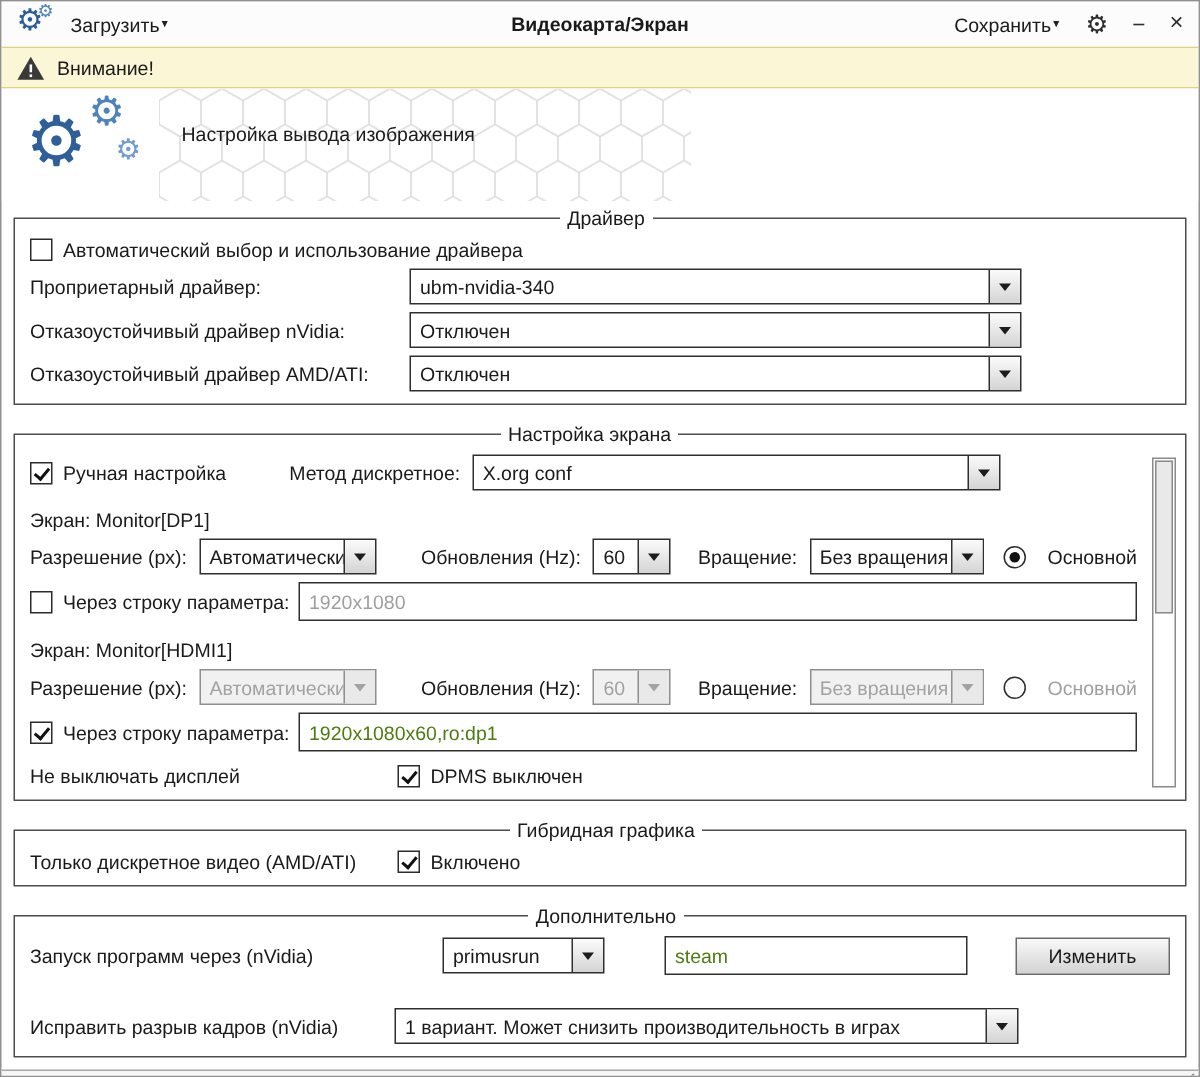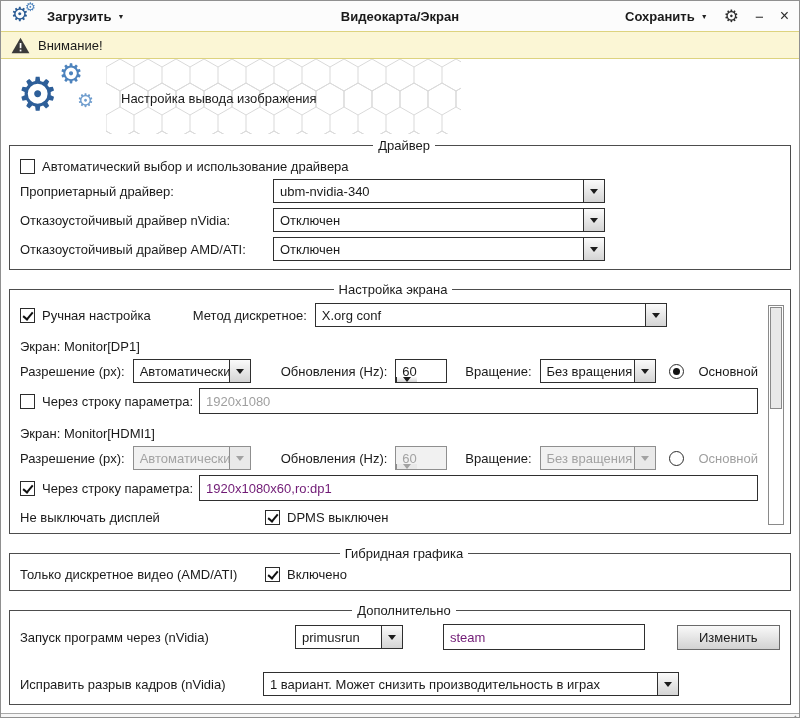--- a/index.html
+++ b/index.html
@@ -5,80 +5,80 @@
   * { margin:0; padding:0; box-sizing:border-box; }
   html,body { background:#e9e9e9; }
   body { font-family:"Liberation Sans","DejaVu Sans",sans-serif; font-size:13px; color:#1a1a1a; }
   .window { width:800px; height:718px; background:#fff; border:1px solid #909090; display:flex; flex-direction:column; position:relative; overflow:hidden; }
 
   
   .titlebar { height:30px; flex:none; display:flex; align-items:center; padding:0 10px; position:relative; background:#fcfcfc; }
   .appicon { position:relative; width:28px; height:24px; margin-right:8px; flex:none; }
   .appicon .g1 { position:absolute; left:0; top:0; font-size:20px; color:#2b5c95; line-height:1; }
   .appicon .g2 { position:absolute; left:14px; top:-3px; font-size:12px; color:#4d83bd; line-height:1; }
-  .tb-btn { display:flex; align-items:center; gap:6px; cursor:default;font-weight:bold; }
+  .tb-btn { display:flex; align-items:center; cursor:default; }
   .caret { font-size:7px; color:#222; line-height:1; }
   .tb-title { position:absolute; left:50%; top:50%; transform:translate(-50%,-50%); font-weight:bold; white-space:nowrap; }
   .tb-right { margin-left:auto; display:flex; align-items:center; gap:16px; }
   .tb-gear { font-size:17px; color:#2e2e2e; line-height:1; }
   .tb-min  { font-size:15px; color:#2e2e2e; line-height:1; }
   .tb-close{ font-size:16px; color:#2e2e2e; line-height:1; }
 
   
   .warnbar { height:28px; flex:none; background:#fbf6d5; border-top:1px solid #ddd37f; border-bottom:1px solid #ddd37f; display:flex; align-items:center; gap:8px; padding:0 10px; }
 
   
   .header { height:75px; flex:none; position:relative; overflow:hidden; background:#fff; }
   .hexes { position:absolute; left:105px; top:0; }
   .logo { position:absolute; left:16px; top:2px; width:90px; height:70px; }
   .logo .g1 { position:absolute; left:0;  top:10px; font-size:46px; color:#2e5f99; line-height:1; }
   .logo .g2 { position:absolute; left:42px; top:0;  font-size:27px; color:#4d83bd; line-height:1; }
   .logo .g3 { position:absolute; left:60px; top:30px; font-size:19px; color:#6f9dce; line-height:1; }
-  .htitle { position:absolute; left:120px; top:32px; white-space:nowrap; }
+  .htitle { position:absolute; left:120px; top:23px; white-space:nowrap; }
 
   
   fieldset { border:1px solid #4d4d4d; margin:4px 8px 8px; padding:4px 10px 8px; min-inline-size:auto; }
   legend { padding:0 5px; margin-left:4px;text-align:center; }
 
   .row { display:flex; align-items:center; margin-top:5px; }
   .lbl { white-space:nowrap; }
   .dim { color:#9f9f9f; }
 
   
   .combo { height:24px; border:1px solid #2f2f2f; background:#fff; display:flex; align-items:stretch; flex:none; }
   .combo-val { flex:1; padding:4px 6px 0; white-space:nowrap; overflow:hidden; }
   .combo-btn { width:21px; flex:none; border-left:1px solid #2f2f2f; background:linear-gradient(#fbfbfb,#d4d4d4); display:flex; align-items:center; justify-content:center; }
   .combo-btn::after { content:""; width:0; height:0; border-left:4px solid transparent; border-right:4px solid transparent; border-top:5px solid #1c1c1c; }
   .combo.disabled { border-color:#8f8f8f; background:#f1f1f1; color:#a2a2a2; }
   .combo.disabled .combo-btn { border-left-color:#8f8f8f; background:#e9e9e9; }
   .combo.disabled .combo-btn::after { border-top-color:#a2a2a2; }
 
   
-  .ti { height:24px; border:1px solid #2f2f2f; padding:12px 6px; font:inherit; color:#701a75; background:#fff; outline:none; }
+  .ti { height:24px; border:1px solid #2f2f2f; padding:12px 6px; font:inherit; color:#4d7c0f; background:#fff; outline:none; }
   .ti::placeholder { color:#9f9f9f; }
 
   
   .ck { display:flex; align-items:center; gap:7px; white-space:nowrap; }
   .cb { width:15px; height:15px; border:1px solid #2b2b2b; background:#fff; display:inline-block; position:relative; flex:none; }
   .cb.checked::after { content:""; position:absolute; left:2px; top:3px; width:8px; height:4px; border-left:2px solid #111; border-bottom:2px solid #111; transform:rotate(-50deg); }
   .radio { width:15px; height:15px; border:1px solid #2b2b2b; border-radius:50%; background:#fff; position:relative; flex:none; }
   .radio.on::after { content:""; position:absolute; left:3px; top:3px; width:7px; height:7px; border-radius:50%; background:#111; }
 
   
   .dr-lbl { width:253px; flex:none; }
-  .dr-combo { width:332px; }
+  .dr-combo { width:408px; }
 
   
   .screen-fs { position:relative; padding-right:32px; }
   .method-lbl { margin-left:42px; margin-right:8px; }
   .method-combo { width:352px; }
   .mon-title { margin-top:12px; }
   .mr-lbl { margin-right:8px; }
   .combo-res { width:118px; margin-right:30px; }
-  .combo-hz { width:52px; margin-right:18px;flex-direction:column; }
+  .combo-hz { width:52px; margin-right:18px; }
   .combo-rot { width:116px; }
   .radio-wrap { margin-left:auto; display:flex; align-items:flex-end; gap:14px; }
   .param-input { flex:1; margin-left:6px; }
   .dpms-row { margin-top:9px; }
   .dpms-lbl { width:245px; flex:none; }
   .vscroll { position:absolute; right:6px; top:8px; bottom:8px; width:16px; border:1px solid #8a8a8a; background:#fff; }
   .vthumb { position:absolute; left:1px; right:1px; top:1px; height:47%; background:#e9e9e9; border:1px solid #8a8a8a; }
 
   
   .hy-lbl { width:245px; flex:none; }

